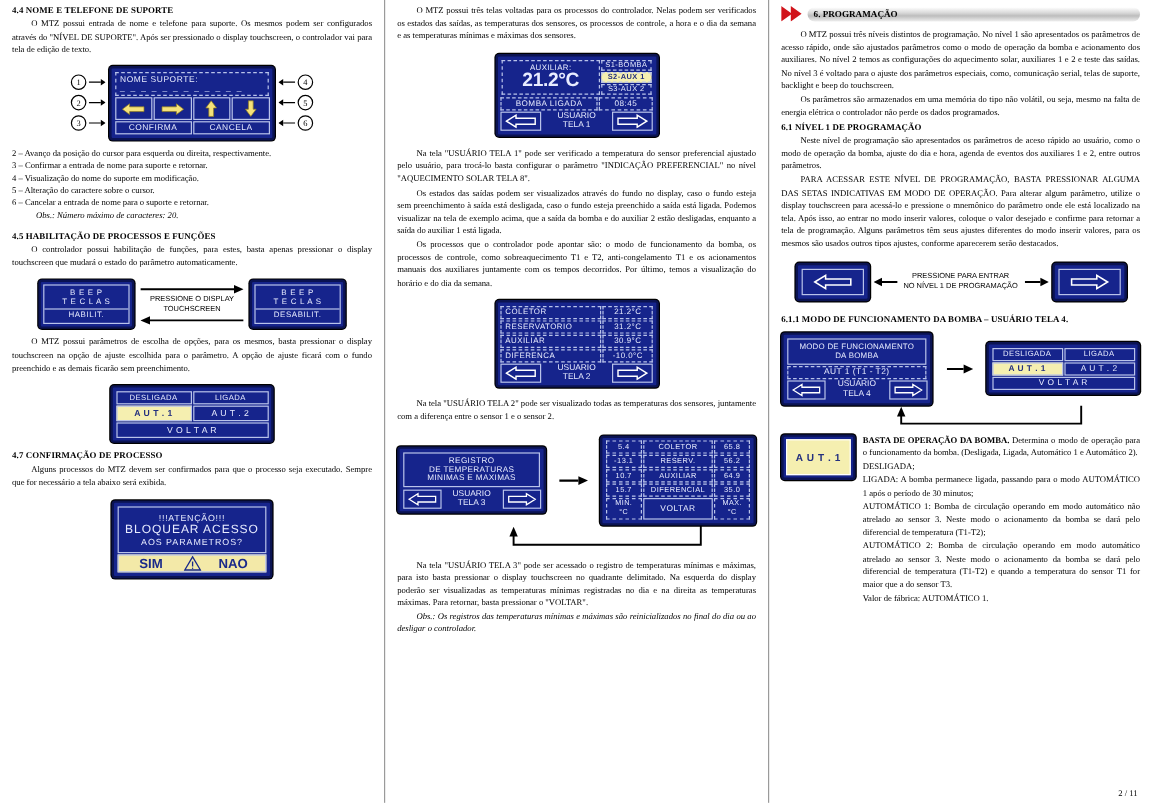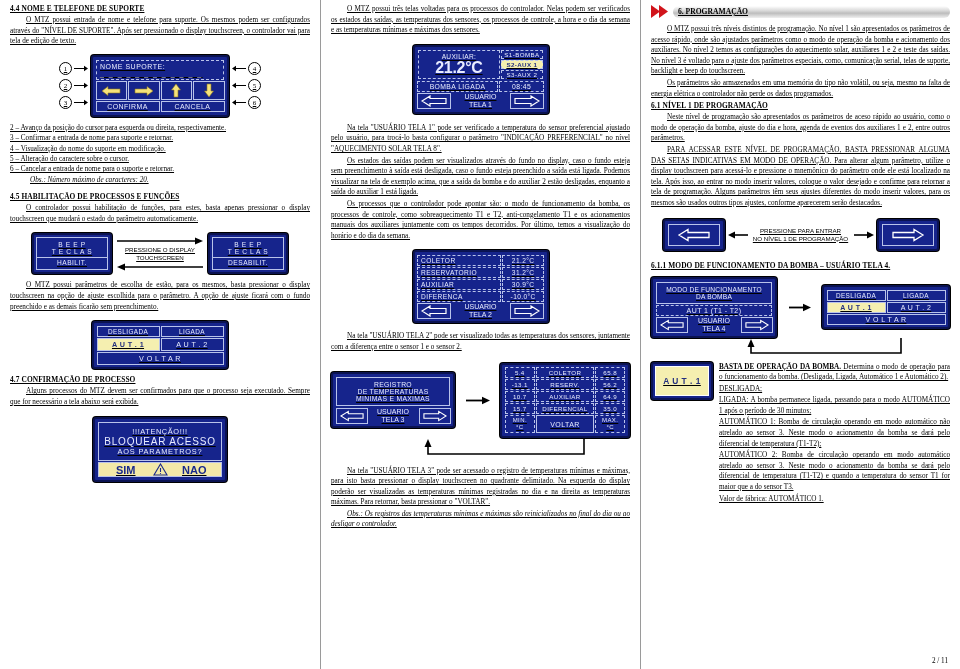--- a/index.html
+++ b/index.html
@@ -9,21 +9,20 @@
     background: #ffffff;
     font-family: "Liberation Serif", serif;
     color: #000;
     overflow: hidden;
   }
   .page { position: relative; width:960px; height:669px; display:flex; }
   .col {
     width: 320px; height: 669px;
     padding: 4px 10px 0 10px;
     position: relative;
-    text-decoration: underline;
   }
   .col.c2, .col.c3 { border-left: 1px solid #9a9a9a; }
 
   h3.sec {
     font-size: 7.4px; font-weight: bold; margin: 0 0 2px 0;
     font-family: "Liberation Serif", serif; letter-spacing: .1px;
   }
   p {
     font-size: 7.2px; line-height: 10.6px; margin: 0 0 1px 0;
     text-align: justify; text-indent: 16px;
@@ -204,21 +203,21 @@
       </div>
       <div class="lcd" style="width:80px;">
         <div style="border:1px solid #b9c3ea;padding:3px 0;text-align:center;">
           <div style="font-size:6.6px;letter-spacing:.6px;">B E E P</div>
           <div style="font-size:6.6px;letter-spacing:.6px;">T E C L A S</div>
           <div style="border-top:1px solid #b9c3ea;margin-top:2px;padding-top:1px;font-size:6.6px;letter-spacing:.5px;">DESABILIT.</div>
         </div>
       </div>
     </div>
 
-    <p>O MTZ possui parâmetros de escolha de estão, para os mesmos, basta pressionar o display touchscreen na opção de ajuste escolhida para o parâmetro. A opção de ajuste ficará com o fundo preenchido e as demais ficarão sem preenchimento.</p>
+    <p>O MTZ possui parâmetros de escolha de opções, para os mesmos, basta pressionar o display touchscreen na opção de ajuste escolhida para o parâmetro. A opção de ajuste ficará com o fundo preenchido e as demais ficarão sem preenchimento.</p>
 
     <div class="center" style="margin:9px 0 6px 0;">
       <div class="lcd" style="width:136px;">
         <div class="lcd-row">
           <div class="cell">DESLIGADA</div>
           <div class="cell">LIGADA</div>
         </div>
         <div class="lcd-row">
           <div class="cell sel" style="font-size:7.2px;">A U T . 1</div>
           <div class="cell" style="font-size:7.2px;">A U T . 2</div>

